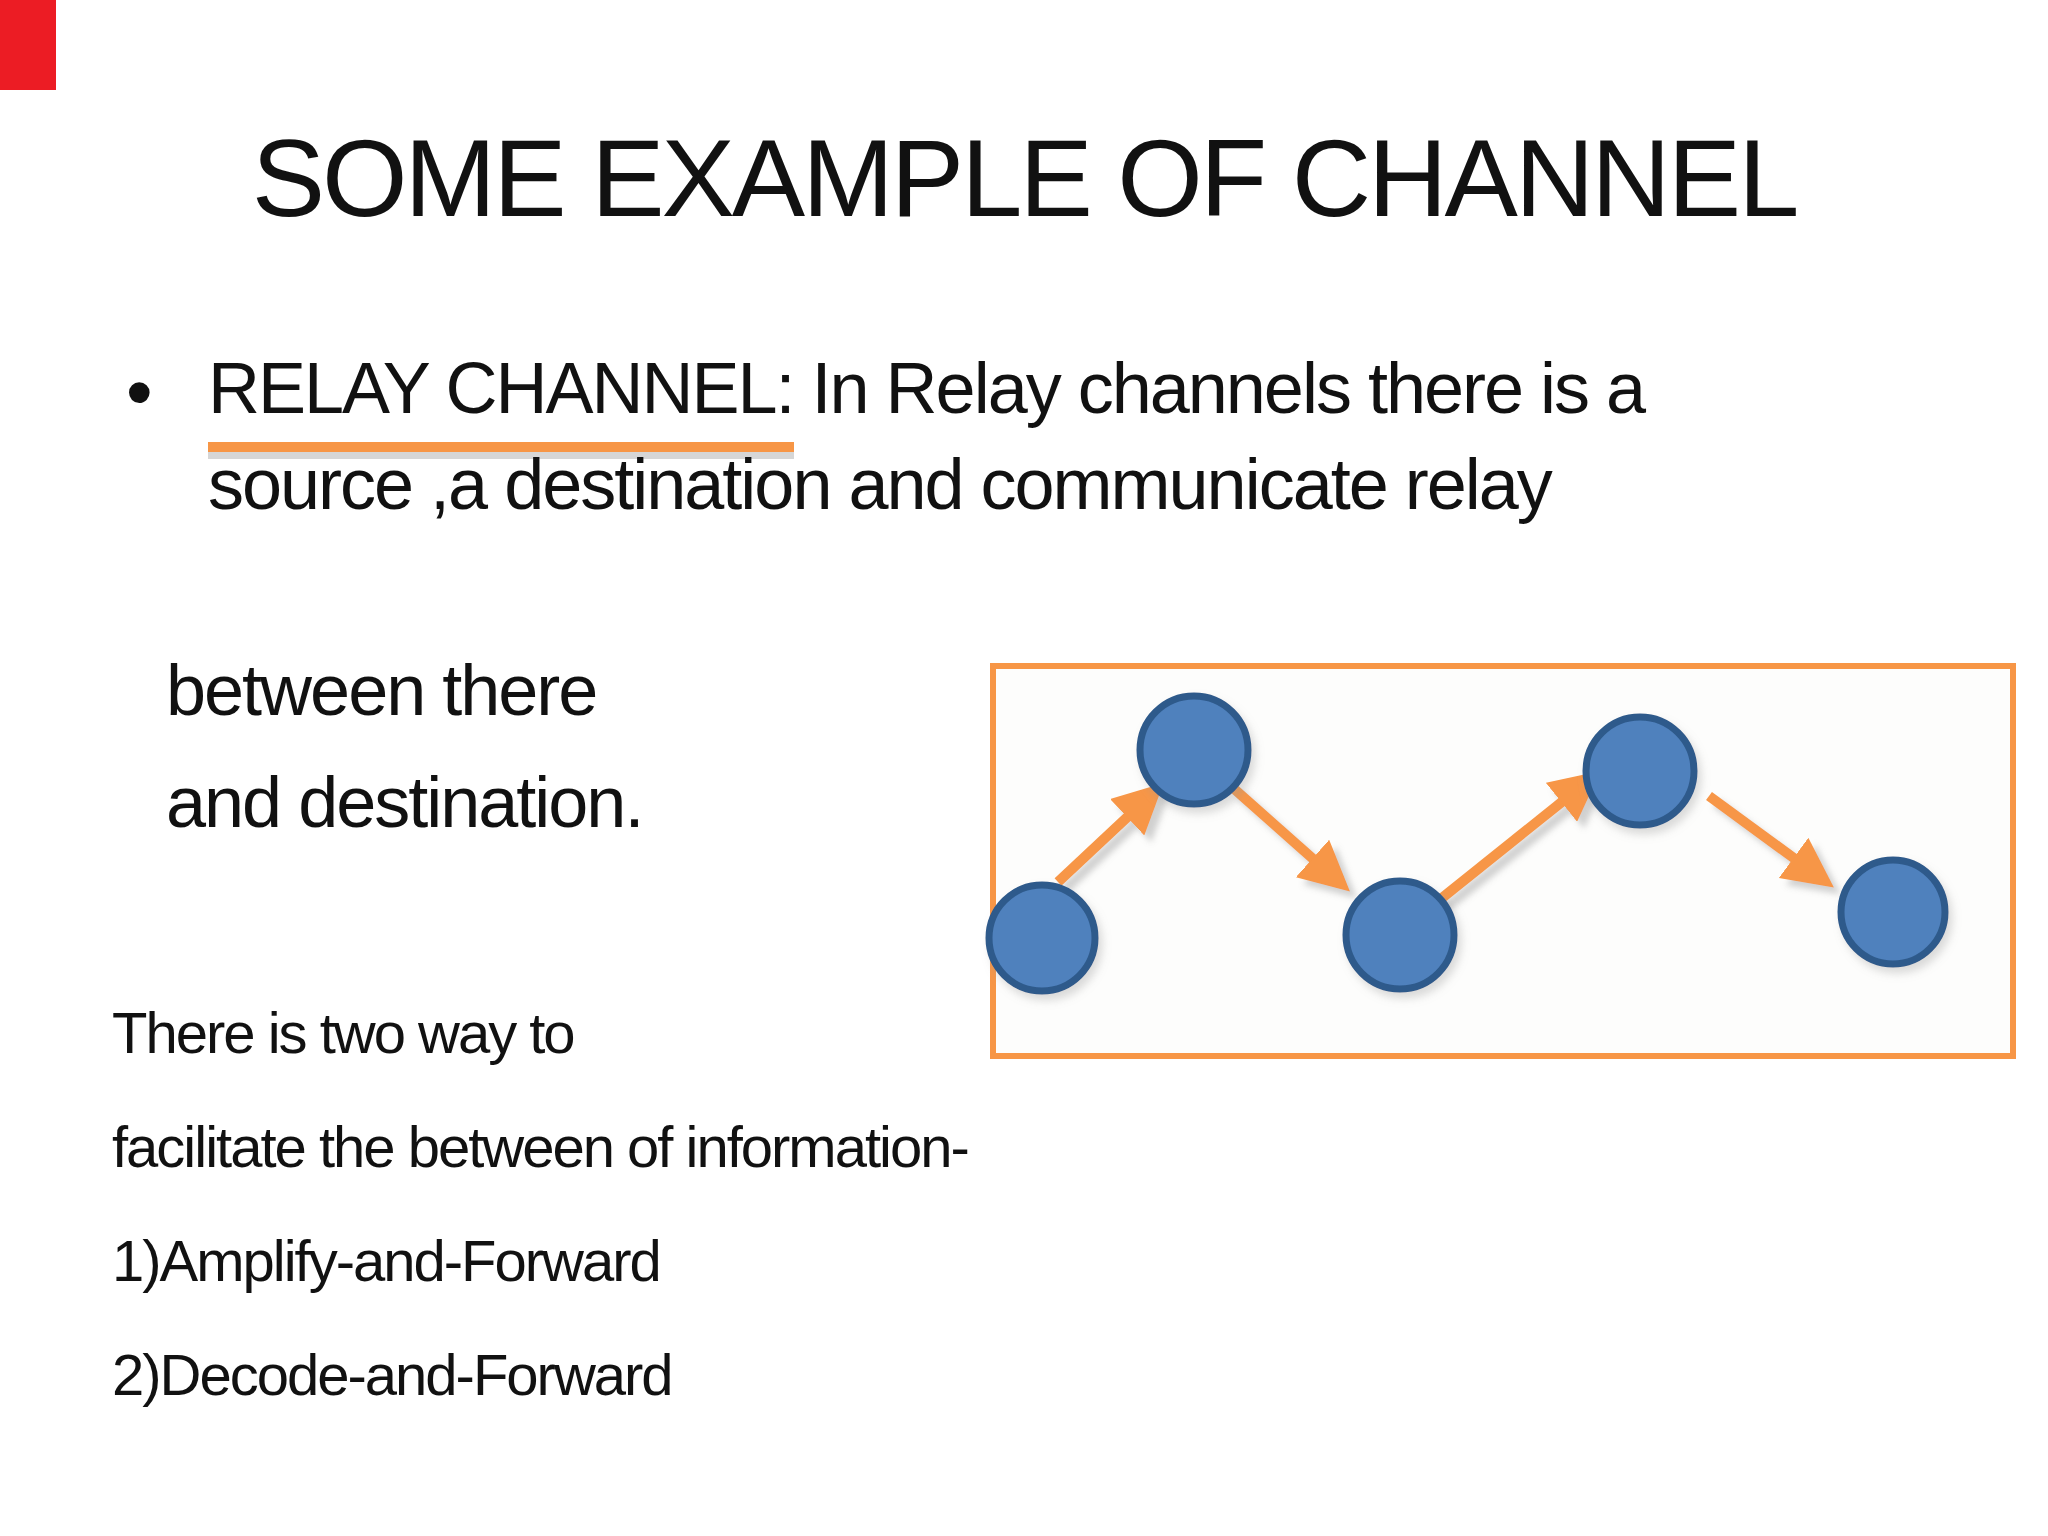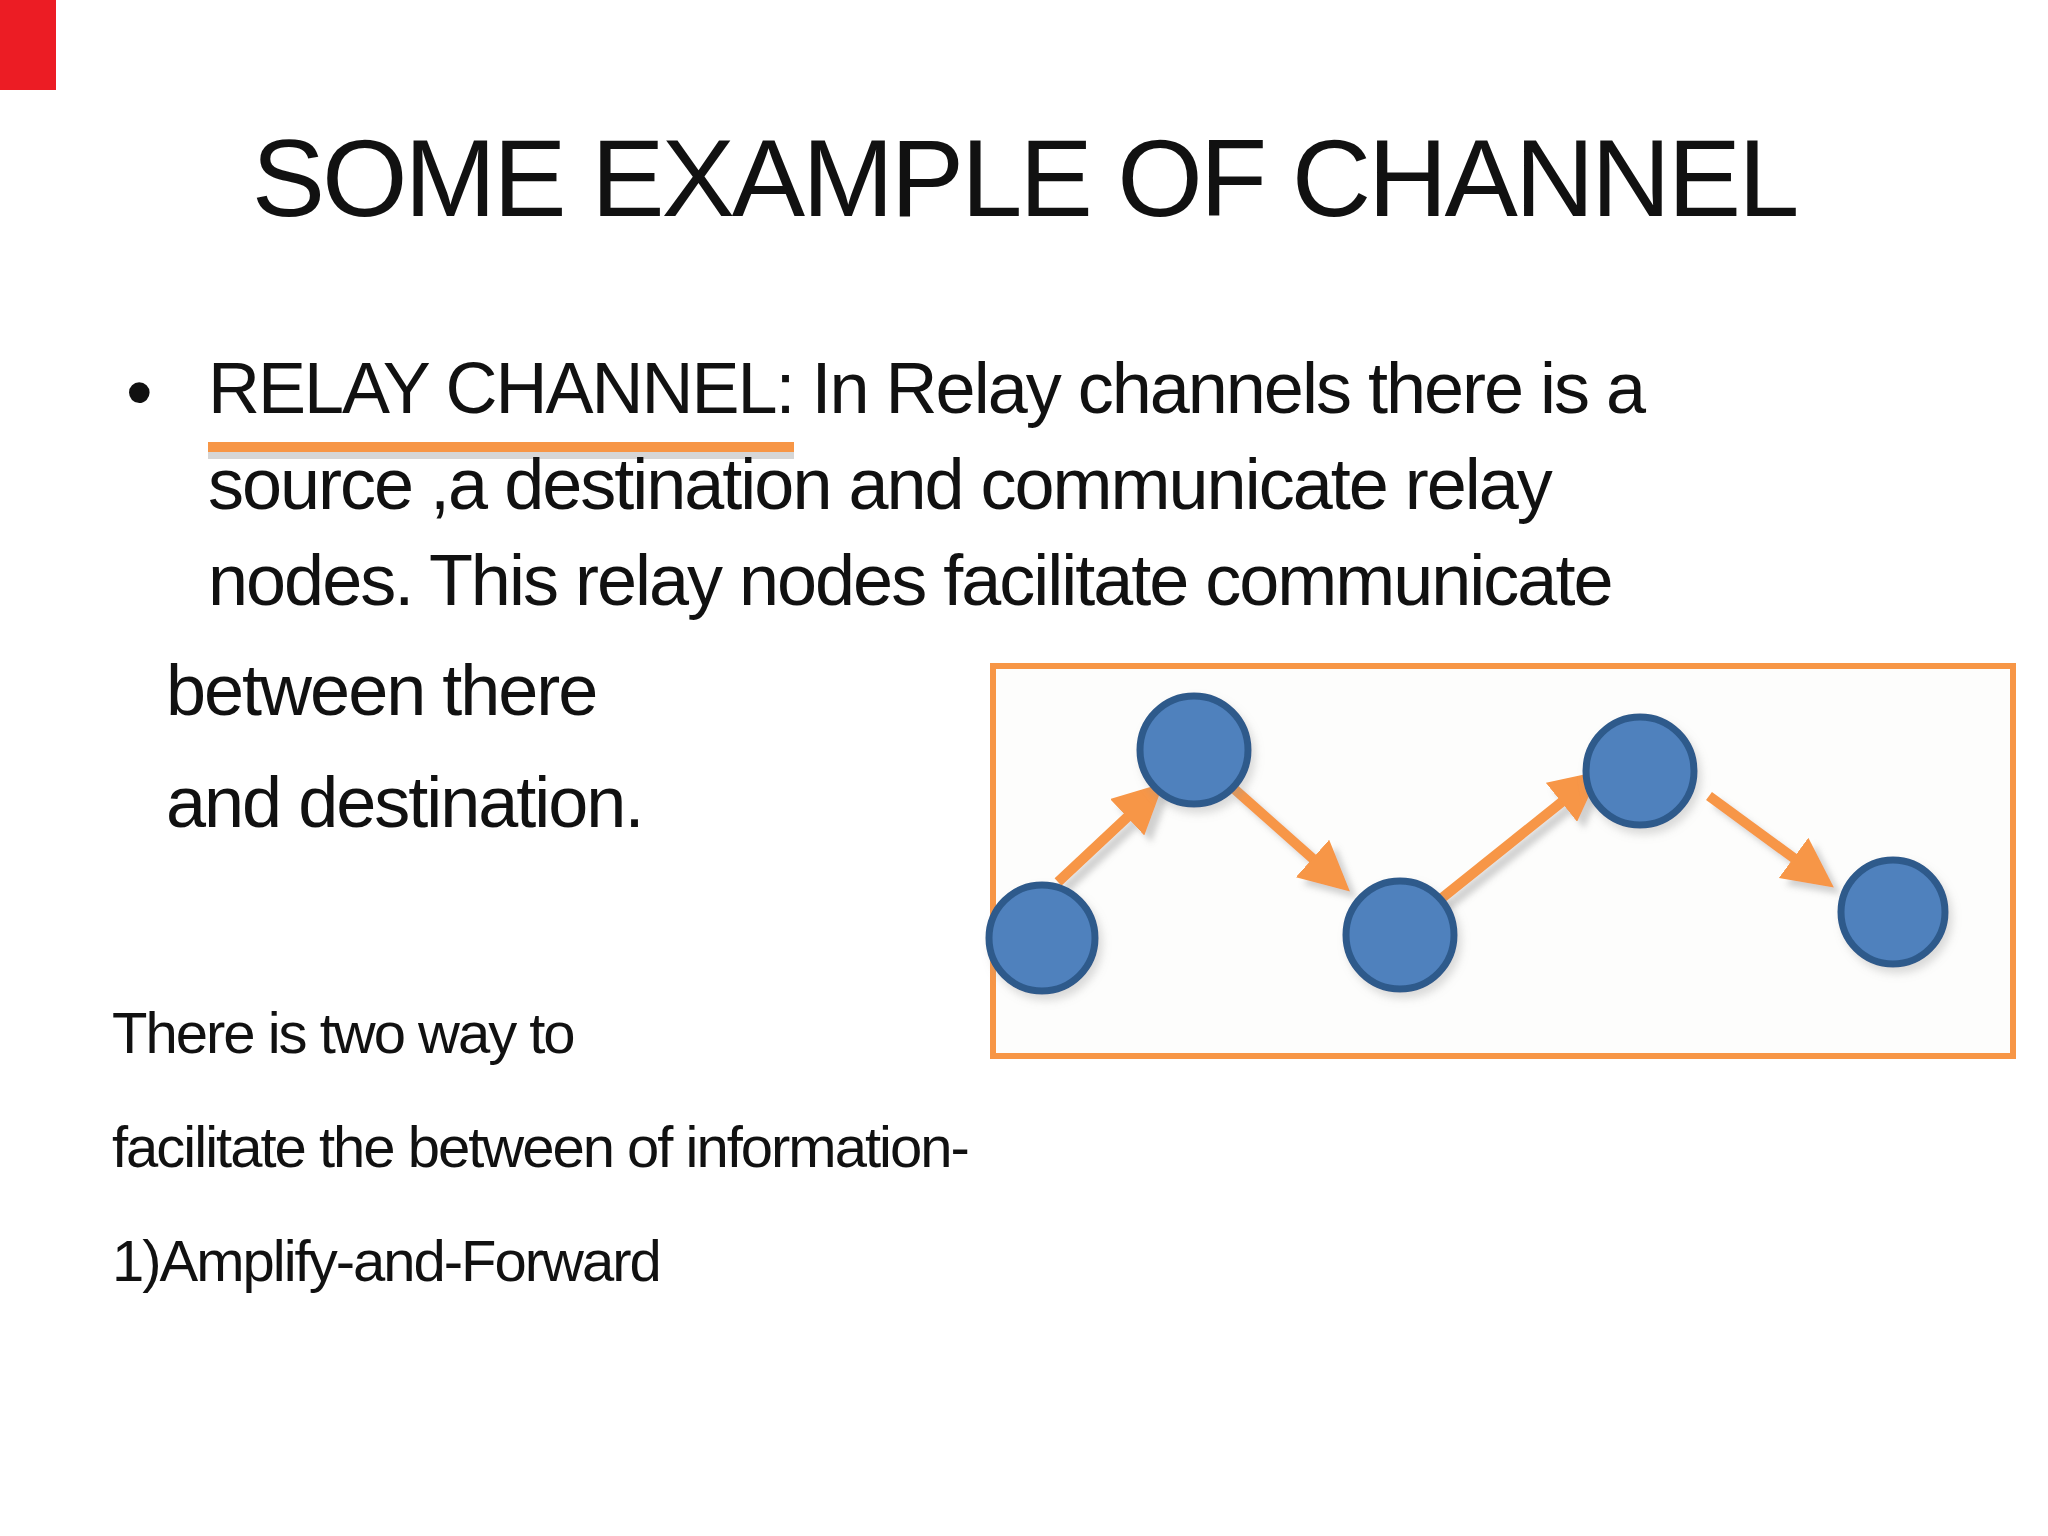--- a/index.html
+++ b/index.html
@@ -85,32 +85,32 @@
 
 <div class="red-mark"></div>
 
 <h1 class="title">SOME EXAMPLE OF CHANNEL</h1>
 
 <div class="bullet-marker">•</div>
 
 <div class="bullet-text">
   <div><span class="underline-accent">RELAY CHANNEL:</span><span> In Relay channels there is a</span></div>
   <div>source ,a destination and communicate relay</div>
-  <div>nodes. This relay nodes facilitate communicate</div>
 </div>
 
 <div class="aside-text">
   <div>between there</div>
   <div>and destination.</div>
 </div>
 
 <div class="body-text">
   <div>There is two way to</div>
   <div>facilitate the between of information-</div>
   <div>1)Amplify-and-Forward</div>
+  <div>2)Decode-and-Forward</div>
 </div>
 
 <div class="diagram">
   <svg width="1026" height="396" viewBox="0 0 1026 396" xmlns="http://www.w3.org/2000/svg">
     <defs>
       <marker id="ah" markerWidth="5" markerHeight="5" refX="3.4" refY="2.5" orient="auto" markerUnits="strokeWidth">
         <path d="M0,0 L5,2.5 L0,5 Z" fill="var(--accent, #F79646)"></path>
       </marker>
       <filter id="soft-shadow" x="-30%" y="-30%" width="160%" height="160%">
         <feDropShadow dx="7" dy="7" stdDeviation="3" flood-color="#999999" flood-opacity="0.45"></feDropShadow>

